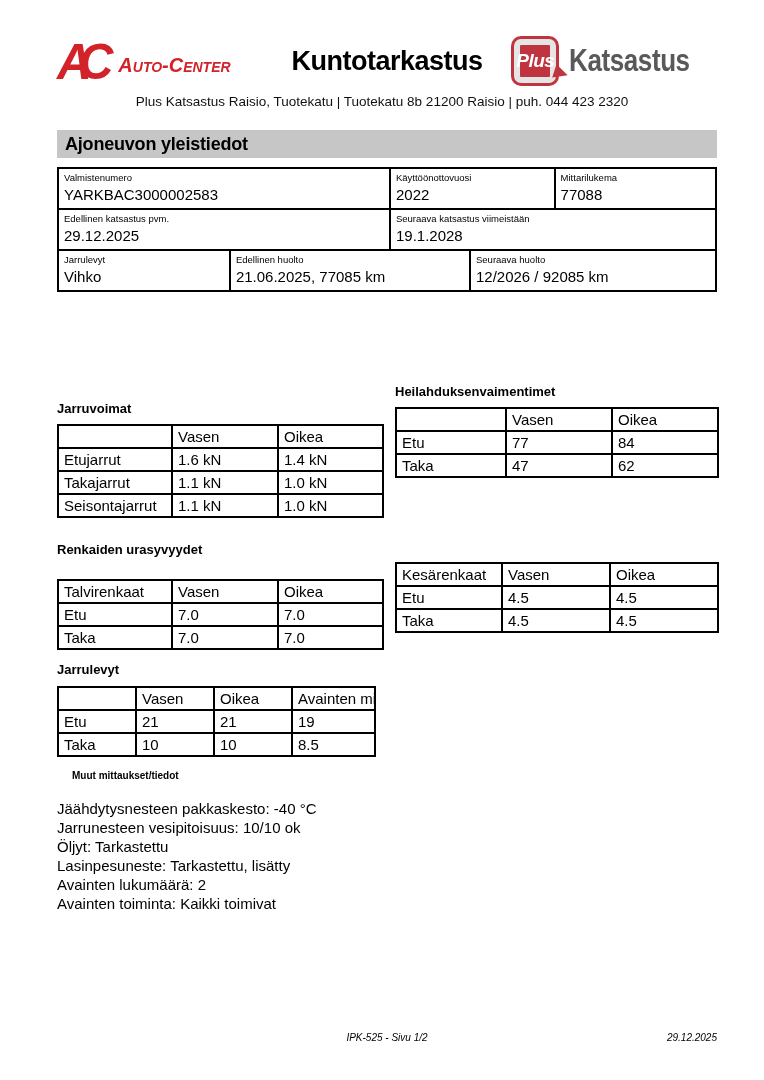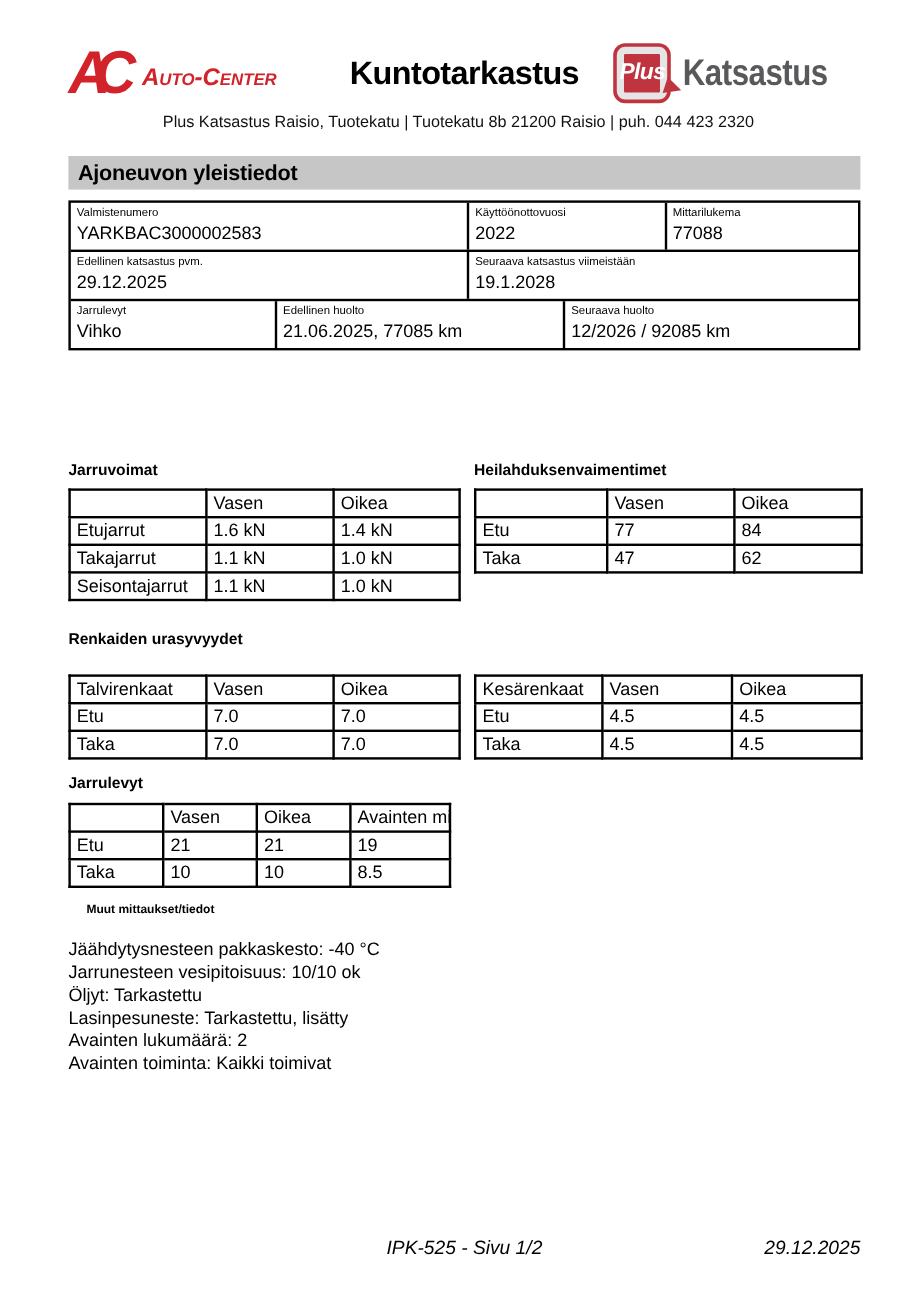--- a/index.html
+++ b/index.html
@@ -72,41 +72,41 @@
   .info-row { display: flex; border-top: 2px solid #000; }
   .info-row:first-child { border-top: none; }
   .info-cell { border-left: 2px solid #000; padding: 3px 4px 5px 5px; height: 39px; overflow: hidden; }
   .info-cell:first-child { border-left: none; }
   .info-label { font-size: 9.5px; line-height: 11px; white-space: nowrap; }
   .info-value { font-size: 15px; line-height: 19px; margin-top: 2px; white-space: nowrap; }
 
   
   .measured-area { position: absolute; left: 57px; top: 384px; width: 660px; }
   .two-col { display: flex; justify-content: space-between; align-items: flex-start; }
-  .col-left { width: 391px; }
+  .col-left { width: 391px; margin-top: 17px; }
   .col-right { width: 322px; }
   .table-title { font-size: 13px; font-weight: 700; margin-bottom: 8px; }
   table.mtable { border-collapse: collapse; border: 2px solid #000; table-layout: fixed; }
   table.mtable th, table.mtable td {
     border: 2px solid #000; font-weight: 400; text-align: left;
     font-size: 15px; height: 23px; padding: 0 2px 1px 5px; white-space: nowrap; overflow: hidden;
   }
   .group-title { font-size: 13px; font-weight: 700; }
-  .tires-title { margin-top: 24px; margin-bottom: 22px; }
+  .tires-title { margin-top: 24px; margin-bottom: 5px; }
   .discs-title { margin-top: 12px; margin-bottom: 9px; }
 
   
   .other-block { margin-top: 13px; }
   .other-title { font-size: 10px; font-weight: 700; margin-bottom: 18px; padding-left: 15px; }
   .other-line { font-size: 15px; line-height: 19px; }
 
   
   .footer {
     position: absolute; left: 57px; right: 47px; top: 1032px; height: 16px;
-    font-size: 16px; font-style: italic;
+    font-size: 10px; font-style: italic;
   }
   .footer-center { position: absolute; left: 0; right: 0; text-align: center; }
   .footer-right { position: absolute; right: 0; top: 0; }
 </style>
 </head>
 <body>
 
 <div class="page">
 
   <div class="header">

